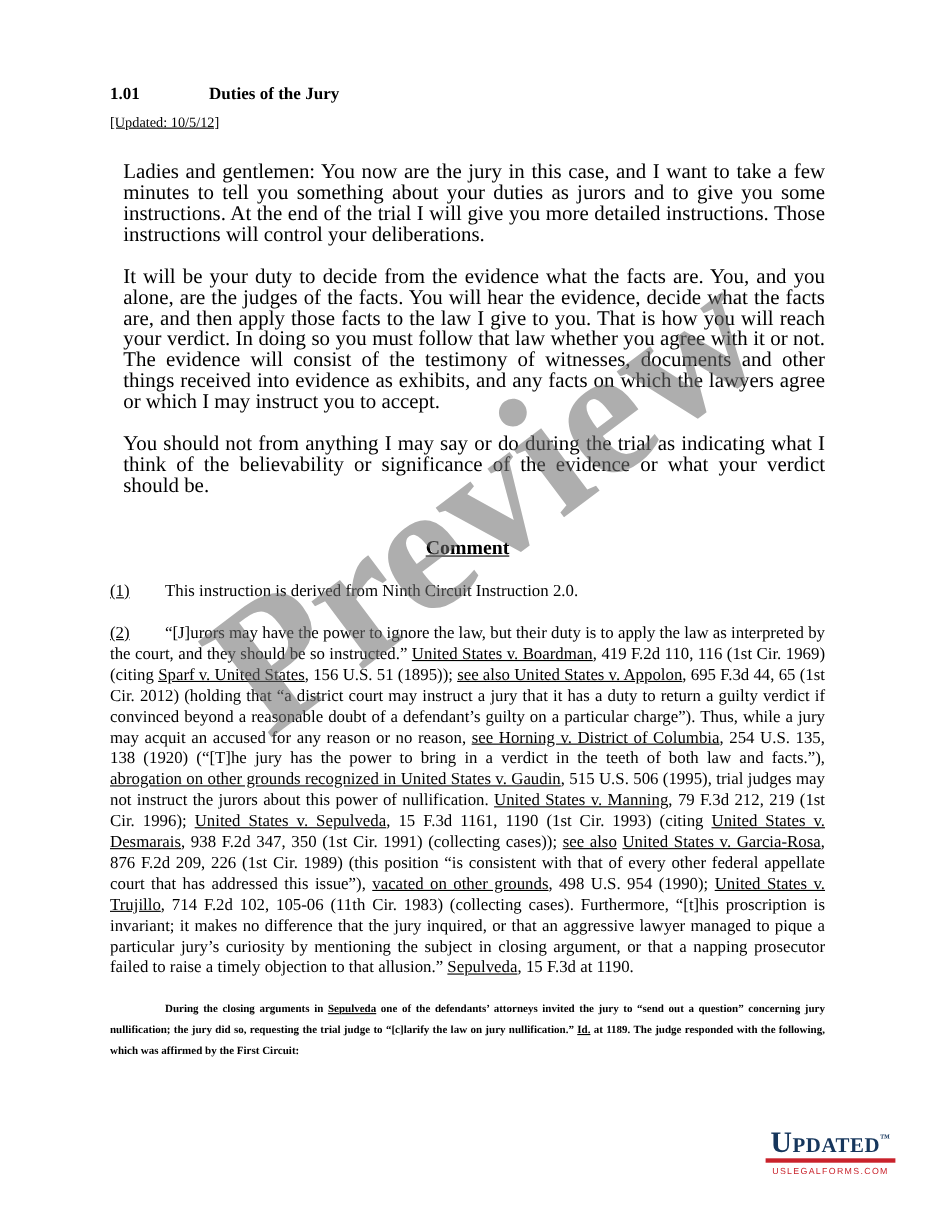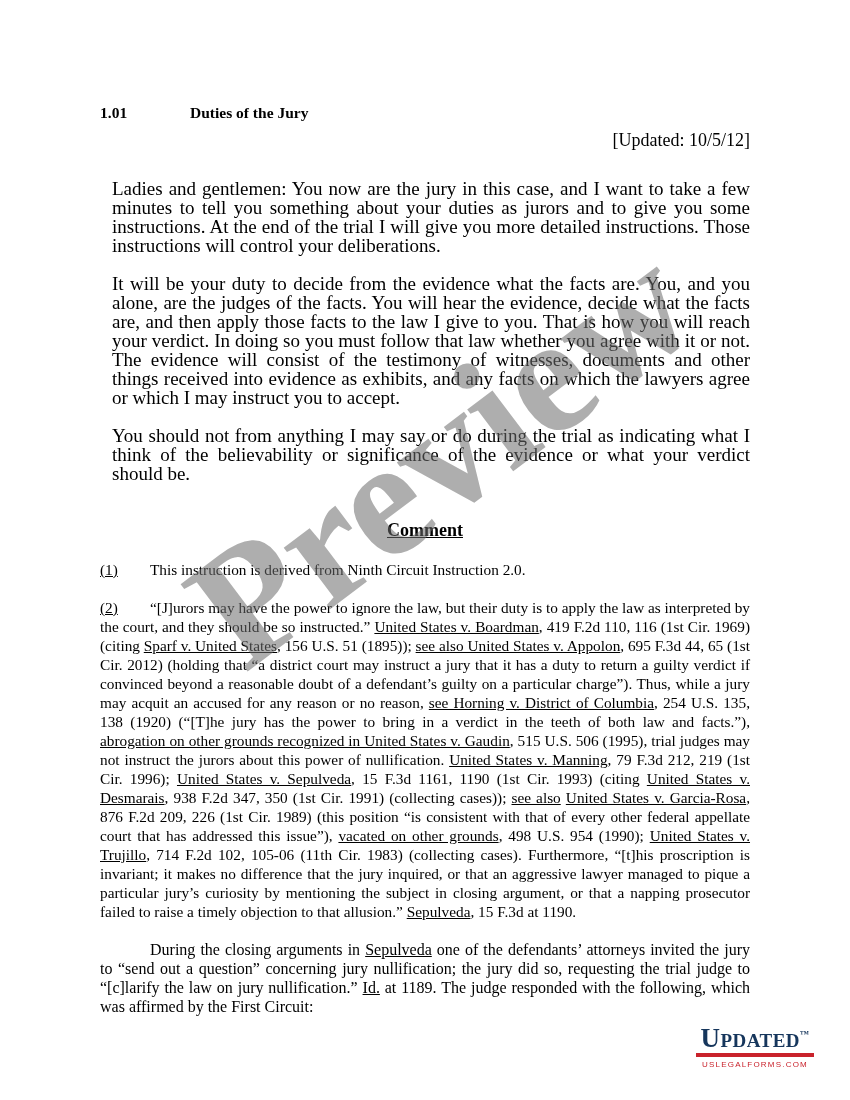--- a/index.html
+++ b/index.html
@@ -6,49 +6,50 @@
   body {
     width: 850px; height: 1100px;
     background: #ffffff;
     position: relative;
     overflow: hidden;
     font-family: "Liberation Serif", "DejaVu Serif", serif;
     color: #000;
   }
   .page {
     position: absolute; inset: 0;
-    padding: 104px 100px 0 100px;
+    padding: 77px 100px 0 100px;
     box-sizing: border-box;
   }
   .title-row { font-weight: bold; font-size: 15.5px; }
   .sec-num { display: inline-block; width: 90px; }
-  .updated { text-align: right; font-size: 18px; margin-top: 8px; margin-bottom: 28px; }
+  .updated { font-size: 13px; margin-top: 8px; margin-bottom: 28px; text-decoration: underline; }
   .body-p {
     font-size: 19px; line-height: 19px;
     text-align: justify;
     margin: 0 0 19px 12px;
   }
   .comment-heading {
     text-align: center;
     font-size: 18px; font-weight: bold;
     text-decoration: underline;
     margin: 37px 0 19px 0;
   }
   .comment-item {
     font-size: 15.3px; line-height: 19px;
     text-align: justify;
     margin: 0 0 19px 0;
   }
   .item-num { display: inline-block; width: 50px; }
   .u { text-decoration: underline; }
   .closing-p {
-    font-size: 16px; line-height: 19px;
+    font-size: 10px; line-height: 19px;
     text-align: justify;
     text-indent: 50px;
     margin: 0 0 19px 0;
+    font-weight: bold;
   }
   .watermark {
     position: absolute;
     left: 90px; top: 240px;
     width: 700px; height: 430px;
     display: flex; align-items: center; justify-content: center;
     transform: rotate(-37deg);
     font-size: 168px; font-weight: bold;
     font-family: "Liberation Serif", "DejaVu Serif", serif;
     color: var(--color-watermark, #6C6C6C);

